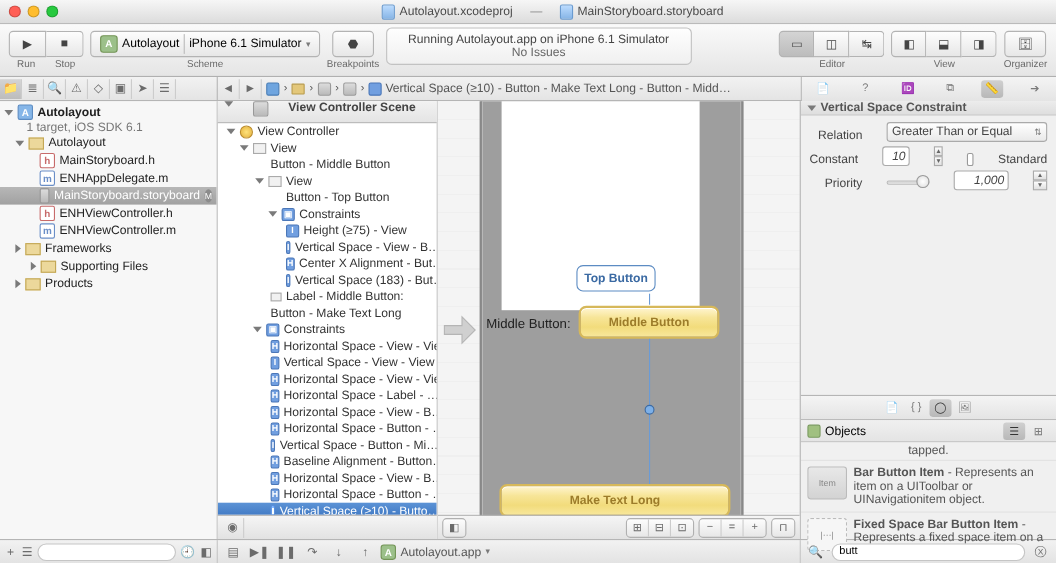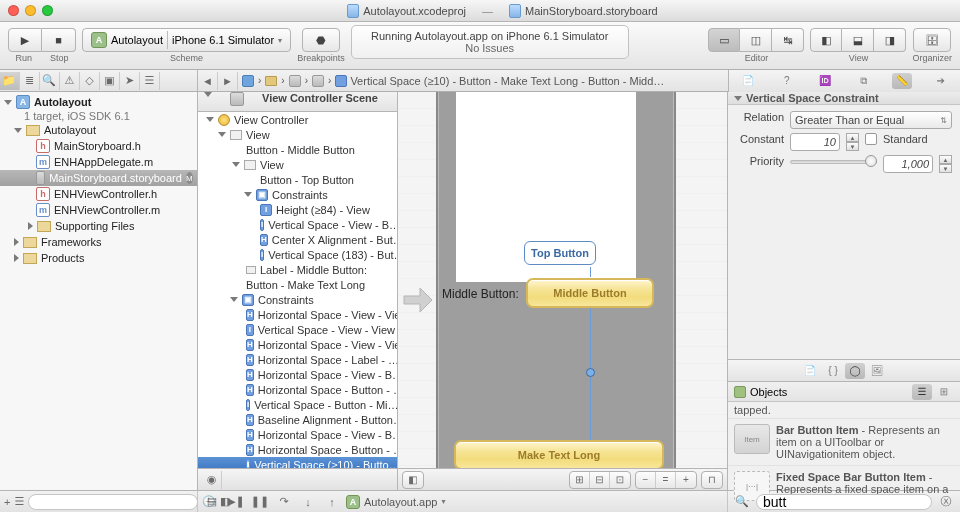--- a/index.html
+++ b/index.html
@@ -73,40 +73,40 @@
 .canvas-bottombar { position:absolute; left:0; right:0; bottom:0; height:22px; background: linear-gradient(#f5f5f5,#e2e2e2); border-top:1px solid #b5b5b5; display:flex; align-items:center; padding:0 4px; gap:4px; }
 .pill { display:flex; border:1px solid #b0b0b0; border-radius:4px; overflow:hidden; background:linear-gradient(#fdfdfd,#e7e7e7); }
 .pill span { width:20px; height:16px; display:flex; align-items:center; justify-content:center; color:#6a6a6a; font-size:10px; border-right:1px solid #ccc; }
 .pill span:last-child { border-right:none; }
 .inspector { width: 232px; background: #f0f0f0; display:flex; flex-direction:column; }
 .insp-tabs { height:22px; background:linear-gradient(#f4f4f4,#e4e4e4); border-bottom:1px solid #b5b5b5; display:flex; align-items:center; justify-content:space-around; }
 .insp-tab { width:20px; height:16px; display:flex; align-items:center; justify-content:center; color:#7a7a7a; font-size:10px; }
 .insp-tab.sel { background: linear-gradient(#d0d0d0,#b8b8b8); border-radius:3px; color:#333; }
 .insp-hdr { height:18px; background:linear-gradient(#ececec,#dedede); border-bottom:1px solid #c5c5c5; display:flex; align-items:center; padding:0 6px; font-weight:bold; color:#555; font-size:10px; }
 .insp-body { padding:6px 8px; display:flex; flex-direction:column; gap:4px; }
-.form-row { display:flex; align-items:flex-start; gap:6px; font-size:10px; color:#444; }
+.form-row { display:flex; align-items:flex-end; gap:22px; font-size:10px; color:#444; }
 .form-row label { width:48px; text-align:right; }
 .combo { flex:1; height:18px; background:linear-gradient(#fff,#e9e9e9); border:1px solid #aaa; border-radius:3px; display:flex; align-items:center; padding:0 4px; justify-content:space-between; }
 .num-in { width:50px; height:18px; background:#fff; border:1px solid #aaa; border-radius:3px; display:flex; align-items:center; justify-content:flex-end; padding:0 3px;font-style:italic; }
 .stepper { width:13px; height:18px; display:flex; flex-direction:column; }
 .stepper div { flex:1; background:linear-gradient(#fdfdfd,#e0e0e0); border:1px solid #aaa; font-size:6px; display:flex; align-items:center; justify-content:center; color:#666; }
 .checkbox { width:12px; height:12px; border:1px solid #999; background:#fff; border-radius:2px; }
 .slider { flex:1; height:14px; position:relative; }
 .slider-track { height:4px; background:linear-gradient(#cfcfcf,#e8e8e8); border:1px solid #bbb; border-radius:2px; margin-top:5px; }
 .slider-thumb { position:absolute; top:0; width:12px; height:12px; border-radius:50%; background:radial-gradient(#fff,#dcdcdc); border:1px solid #999; }
 .library-sect { flex:1; display:flex; flex-direction:column; border-top:1px solid #b5b5b5; margin-top: 180px;}
 .lib-tabs { height:22px; background:linear-gradient(#f4f4f4,#e4e4e4); border-bottom:1px solid #b5b5b5; display:flex; align-items:center; justify-content:center; gap:2px; }
 .lib-hdr { height:20px; background:linear-gradient(#f0f0f0,#e4e4e4); border-bottom:1px solid #c5c5c5; display:flex; align-items:center; padding:0 6px; justify-content:space-between; }
 .lib-list { flex:1; overflow:hidden; font-size:9.5px; color:#555; }
 .lib-item { display:flex; gap:6px; padding:5px 6px; border-bottom:1px solid #e2e2e2; }
 .lib-icon { width:36px; height:30px; background:linear-gradient(#e8e8e8,#d3d3d3); border:1px solid #bbb; border-radius:3px; flex-shrink:0; display:flex; align-items:center; justify-content:center; color:#888; font-size:8px; }
 .lib-fixed { background:#f6f6f6; border:1px dashed #bbb; }
 .footer { height:22px; background:linear-gradient(#f2f2f2,#e3e3e3); border-top:1px solid #b5b5b5; display:flex; }
 .footer-sect { display:flex; align-items:center; padding:0 4px; gap:4px; border-right:1px solid #c5c5c5; }
-.footer input { height:16px; border:1px solid #c5c5c5; border-radius:8px; padding:0 6px; font-size:14px; background:#fff; flex:1; }
+.footer input { height:16px; border:1px solid #c5c5c5; border-radius:8px; padding:0 6px; font-size:10px; background:#fff; flex:1; }
 .chev { font-size:8px; color:#7a7a7a; }
 </style>
 </head>
 <body>
 
 <div class="titlebar">
   <div class="traffic">
     <div class="dot red"></div>
     <div class="dot yellow"></div>
     <div class="dot green"></div>
@@ -253,29 +253,29 @@
           <span class="badge-m">M</span>
         </div>
       <div class="tree-row" style="padding-left:36px">
           <span class="icon-sm icon-h">h</span>
           <span>ENHViewController.h</span>
         </div>
       <div class="tree-row" style="padding-left:36px">
           <span class="icon-sm icon-m">m</span>
           <span>ENHViewController.m</span>
         </div>
+      <div class="tree-row" style="padding-left:14px">
+          <span class="tri right"></span>
+          <span class="icon-folder"></span>
+          <span>Frameworks</span>
+        </div>
       <div class="tree-row" style="padding-left:28px">
           <span class="tri right"></span>
           <span class="icon-folder"></span>
           <span>Supporting Files</span>
-        </div>
-      <div class="tree-row" style="padding-left:14px">
-          <span class="tri right"></span>
-          <span class="icon-folder"></span>
-          <span>Frameworks</span>
         </div>
       <div class="tree-row" style="padding-left:14px">
           <span class="tri right"></span>
           <span class="icon-folder"></span>
           <span>Products</span>
         </div>
     </div>
   </div>
 
   <div class="outline">
@@ -306,21 +306,21 @@
       <div class="ot-row" style="padding-left:62px">
           <span>Button - Top Button</span>
         </div>
       <div class="ot-row" style="padding-left:46px">
           <span class="tri down"></span>
           <span class="constraint-icon">▣</span>
           <span>Constraints</span>
         </div>
       <div class="ot-row" style="padding-left:62px">
           <span class="constraint-icon">I</span>
-          <span>Height (≥84) - View</span>
+          <span>Height (≥75) - View</span>
         </div>
       <div class="ot-row" style="padding-left:62px">
           <span class="constraint-icon">I</span>
           <span>Vertical Space - View - B…</span>
         </div>
       <div class="ot-row" style="padding-left:62px">
           <span class="constraint-icon">H</span>
           <span>Center X Alignment - But…</span>
         </div>
       <div class="ot-row" style="padding-left:62px">
@@ -487,21 +487,21 @@
         <span style="display:flex;align-items:center;gap:4px">
             <span style="width:12px;height:12px;background:#a0c080;border:1px solid #7a9a60;border-radius:2px"></span>
             <span>Objects</span>
           </span>
         <span style="display:flex;gap:2px">
           <span class="insp-tab sel">☰</span>
           <span class="insp-tab">⊞</span>
         </span>
       </div>
       <div class="lib-list">
-        <div class="lib-item" style="padding:2px 6px;justify-content:flex-start">
+        <div class="lib-item" style="padding:2px 6px;justify-content:center">
             <span>tapped.</span>
           </div>
         <div class="lib-item">
           <div class="lib-icon">Item</div>
           <div><b>Bar Button Item</b><span> - Represents an item on a UIToolbar or UINavigationitem object.</span></div>
         </div>
         <div class="lib-item">
           <div class="lib-icon lib-fixed">|⋯|</div>
           <div><b>Fixed Space Bar Button Item</b><span> - Represents a fixed space item on a UIToolbar object.</span></div>
         </div>

